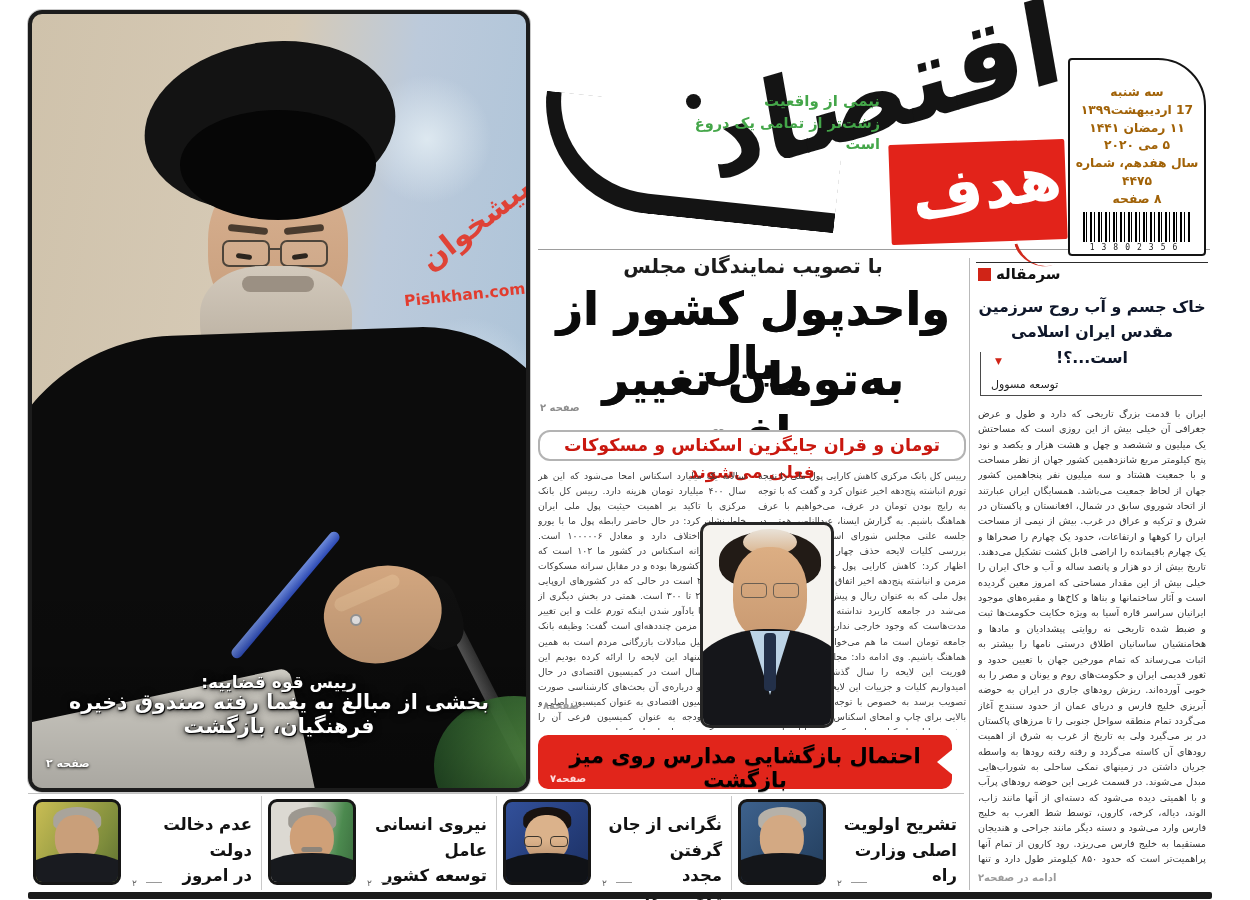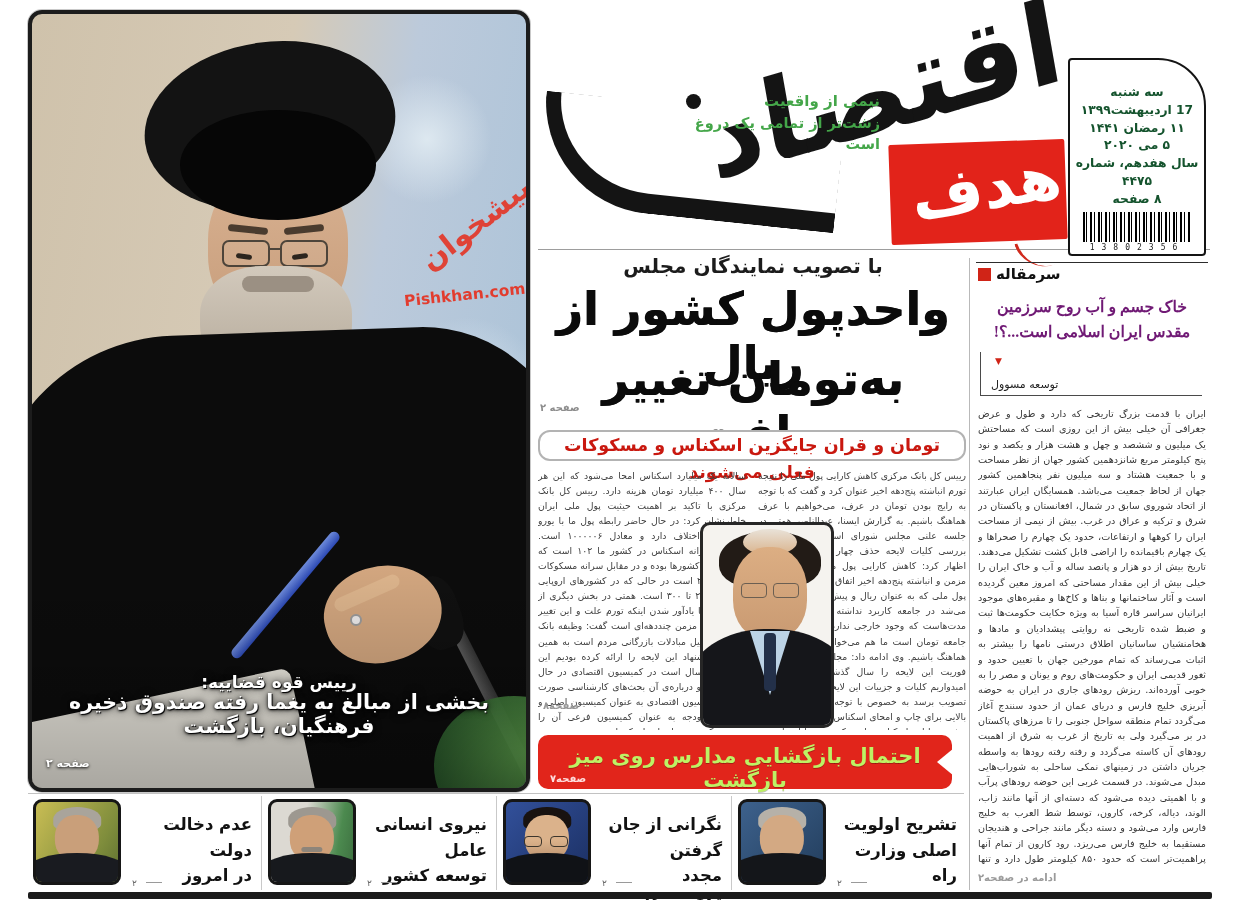--- a/index.html
+++ b/index.html
@@ -53,21 +53,21 @@
   .swoosh{left:2px;top:96px;width:300px;height:112px;border-bottom:20px solid #141414;border-left:15px solid #141414;border-radius:0 0 0 130px;transform:rotate(6deg);}
   .swoosh-dot{left:148px;top:84px;width:15px;height:15px;background:#141414;border-radius:50%;}
   .tagline{left:150px;top:80px;width:192px;text-align:right;color:#44a649;font-weight:bold;line-height:1.5;}
   .tagline .t1{font-size:15px;}
   .tagline .t2{font-size:14.5px;}
   .mast-rule{left:538px;top:249px;width:672px;border-top:1px solid #9d9d9d;height:0;}
   .red-tail{left:1018px;top:236px;width:48px;height:32px;border-left:3px solid #d02b1e;border-radius:0 0 0 44px;transform:rotate(-18deg);}
 
   
   .datebox{left:1068px;top:58px;width:138px;height:198px;background:#fff;border:2px solid #141414;border-radius:4px 48px 4px 4px;padding-top:24px;text-align:center;}
-  .dline{font-size:12.3px;font-weight:bold;color:#14532d;line-height:1.45;}
+  .dline{font-size:12.3px;font-weight:bold;color:#a16207;line-height:1.45;}
   .barcode{left:13px;top:152px;width:108px;height:30px;
     background:repeating-linear-gradient(90deg,#000 0 2px,#fff 2px 3px,#000 3px 4px,#fff 4px 7px,#000 7px 9px,#fff 9px 11px,#000 11px 12px,#fff 12px 15px);}
   .barcode-digits{left:0;top:183px;width:100%;text-align:center;font-family:"DejaVu Sans Mono",monospace;font-size:8px;letter-spacing:7px;color:#222;}
 
   
   .kicker{left:538px;top:254px;width:430px;text-align:center;font-size:20px;font-weight:bold;color:#1c1c1c;}
   .hl{left:538px;width:430px;text-align:center;font-weight:bold;color:#0b0b0b;font-size:46px;letter-spacing:-1px;text-shadow:.6px 0 #0b0b0b;}
   .hl1{top:282px;}
   .hl2{top:352px;}
   .hl-page{left:540px;top:402px;font-size:10px;color:#8d8d8d;font-weight:bold;}
@@ -83,31 +83,31 @@
   .h-bald{left:40px;top:4px;width:54px;height:26px;background:linear-gradient(#e9e2d8,#d9b38c);border-radius:50%;}
   .h-face{left:30px;top:22px;width:74px;height:92px;background:linear-gradient(#dcae83,#c99a72);border-radius:46% 46% 42% 42%;}
   .h-glass{width:26px;height:15px;border:1.6px solid #6b5f52;border-radius:4px;}
   .h-glass.r{left:38px;top:58px;} .h-glass.l{left:70px;top:58px;}
   .h-suit{left:-14px;top:104px;width:162px;height:110px;background:#15161a;border-radius:48% 48% 0 0;}
   .h-shirt{left:47px;top:106px;width:40px;height:64px;background:#bcd3e6;clip-path:polygon(0 0,100% 0,50% 100%);}
   .h-tie{left:61px;top:108px;width:12px;height:58px;background:#233049;border-radius:4px;}
 
   
   .banner{left:538px;top:735px;width:414px;height:54px;background:#e1251b;border-radius:10px;z-index:4;}
-  .banner-title{width:100%;top:9px;text-align:center;color:#bef264;font-weight:bold;font-size:21px;text-shadow:0 1px 0 rgba(0,0,0,.25);}
+  .banner-title{width:100%;top:9px;text-align:center;color:#000000;font-weight:bold;font-size:21px;text-shadow:0 1px 0 rgba(0,0,0,.25);}
   .banner-page{left:12px;bottom:5px;color:#ffdede;font-size:10px;font-weight:bold;}
   .banner-notch{right:-2px;top:13px;width:0;height:0;border-top:14px solid transparent;border-bottom:14px solid transparent;border-left:0;border-right:17px solid #fff;}
 
   
   .col-divider{left:969px;top:258px;height:632px;border-left:1px solid #b9b9b9;width:0;}
   .editorial{left:976px;top:256px;width:232px;height:636px;}
   .ed-topline{left:0;top:6px;width:100%;border-top:1.6px solid #2c2c2c;height:0;}
   .ed-sq{left:2px;top:12px;width:13px;height:13px;background:#d02417;}
   .ed-label{left:20px;top:9px;font-size:15px;font-weight:bold;color:#111;}
-  .ed-title{left:0;top:38px;width:100%;text-align:center;font-size:15.8px;font-weight:bold;color:#701a75;line-height:1.6;font-family:Liberation Serif, serif;}
+  .ed-title{left:0;top:38px;width:100%;text-align:center;font-size:15.8px;font-weight:bold;color:#0f172a;line-height:1.6;}
   .ed-byline-box{left:4px;top:96px;width:222px;height:44px;border-left:1.6px solid #4a4a4a;border-bottom:1.6px solid #4a4a4a;}
   .ed-byline-marker{left:14px;top:4px;color:#d02417;font-size:9px;}
   .ed-byline{left:10px;bottom:4px;font-size:11px;color:#222;}
   .ed-body{left:2px;top:150px;width:228px;height:462px;overflow:hidden;font-size:9.6px;line-height:1.6;color:#343434;text-align:justify;}
   .ed-more{left:2px;top:616px;font-size:10px;color:#9a9a9a;font-weight:bold;}
 
   
   .row-line{left:28px;top:793px;width:936px;border-top:1.5px solid #c2c2c2;height:0;}
   .story{top:798px;width:230px;height:92px;}
   .story .s-photo{left:5px;top:1px;width:88px;height:86px;border:3px solid #161616;border-radius:9px;overflow:hidden;}

